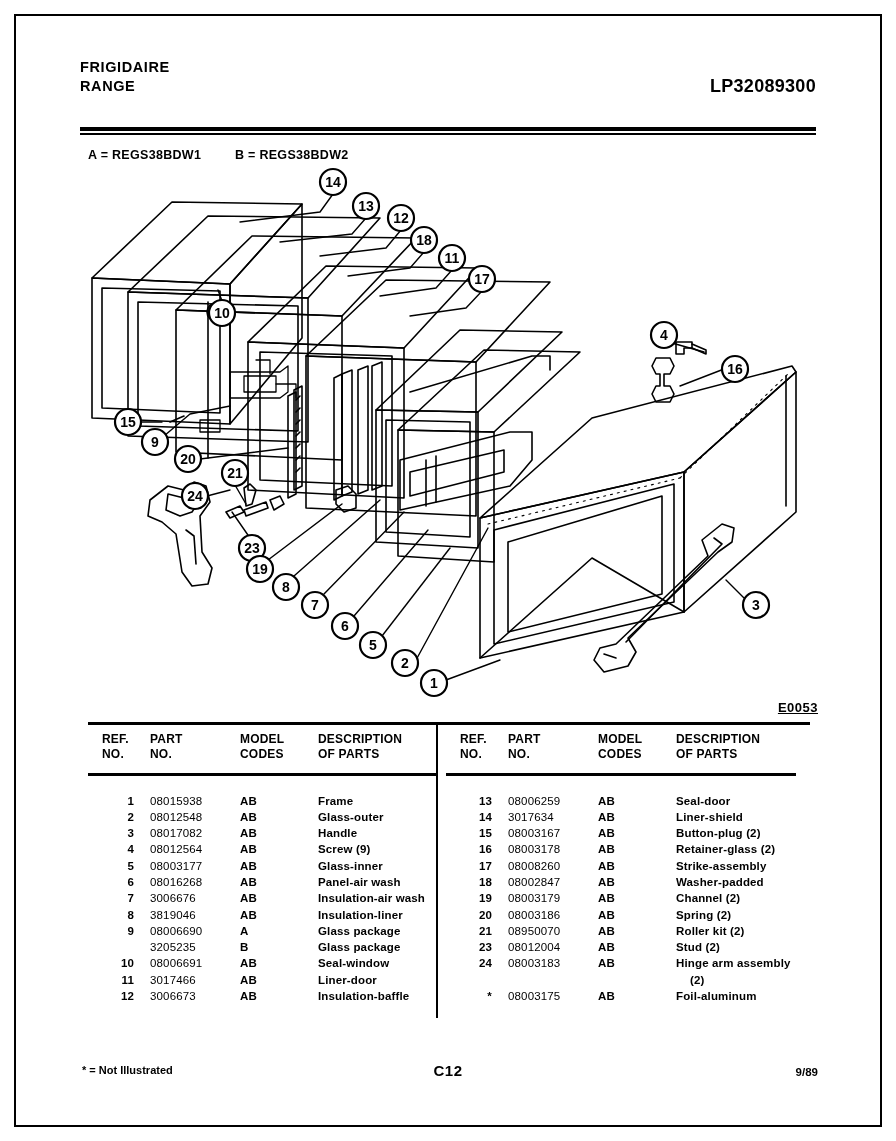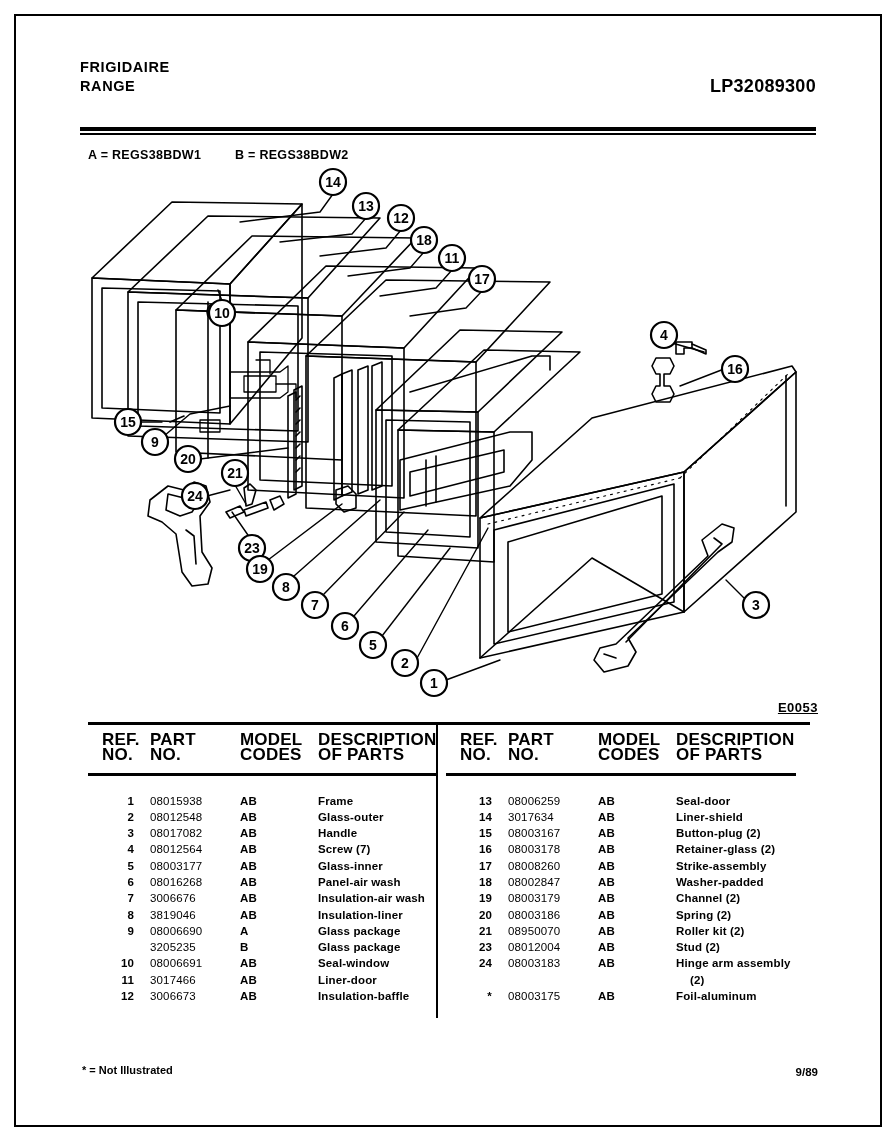--- a/index.html
+++ b/index.html
@@ -26,21 +26,21 @@
   .illus svg{display:block;}
   .fig-code{position:absolute;right:78px;top:700px;font-size:13px;font-weight:bold;letter-spacing:.5px;text-decoration:underline;}
 
   
   .table-wrap{position:absolute;left:88px;top:722px;width:722px;height:300px;}
   .rule-tbl-top{position:absolute;left:0;top:0;width:722px;height:2.5px;background:#000;}
   .col{position:absolute;top:6px;width:350px;}
   .col.left{left:0;}
   .col.right{left:358px;}
   .vdiv{position:absolute;left:348px;top:0;width:1.5px;height:296px;background:#000;}
-  .thead{position:relative;height:44px;font-size:17px;font-weight:bold;line-height:15px;letter-spacing:.2px;}
+  .thead{position:relative;height:44px;font-size:12px;font-weight:bold;line-height:15px;letter-spacing:.2px;}
   .thead .h{position:absolute;top:4px;}
   .h-ref{left:14px;}
   .h-part{left:62px;}
   .h-model{left:152px;}
   .h-desc{left:230px;}
   .rule-head{position:relative;width:350px;height:2.5px;background:#000;margin-top:1px;}
   .rows{position:relative;margin-top:17px;font-size:11.5px;line-height:16.3px;letter-spacing:.15px;}
   .row{position:relative;height:16.3px;white-space:nowrap;}
   .row.tall{height:32.6px;}
   .c{position:absolute;top:0;}
@@ -376,21 +376,21 @@
           <div class="row">
             <span class="c c-ref">3</span>
             <span class="c c-part">08017082</span>
             <span class="c c-model">AB</span>
             <span class="c c-desc">Handle</span>
           </div>
           <div class="row">
             <span class="c c-ref">4</span>
             <span class="c c-part">08012564</span>
             <span class="c c-model">AB</span>
-            <span class="c c-desc">Screw (7)</span>
+            <span class="c c-desc">Screw (9)</span>
           </div>
           <div class="row">
             <span class="c c-ref">5</span>
             <span class="c c-part">08003177</span>
             <span class="c c-model">AB</span>
             <span class="c c-desc">Glass-inner</span>
           </div>
           <div class="row">
             <span class="c c-ref">6</span>
             <span class="c c-part">08016268</span>
@@ -533,14 +533,15 @@
             <span class="c c-ref">*</span>
             <span class="c c-part">08003175</span>
             <span class="c c-model">AB</span>
             <span class="c c-desc">Foil-aluminum</span>
           </div>
         </div>
     </div>
   </div>
 
   <div class="foot-note">* = Not Illustrated</div>
+  <div class="foot-page">C12</div>
   <div class="foot-date">9/89</div>
 </div>
 
 </body></html>

